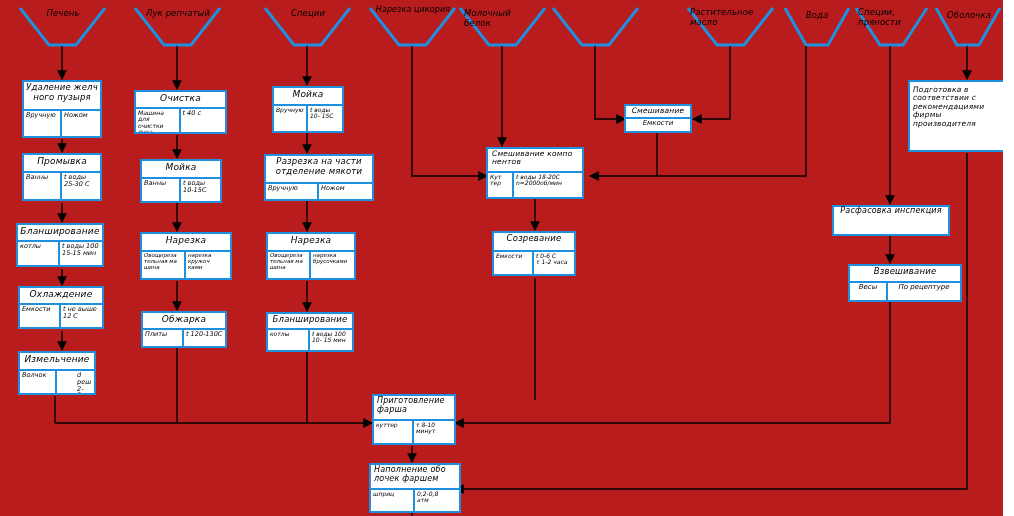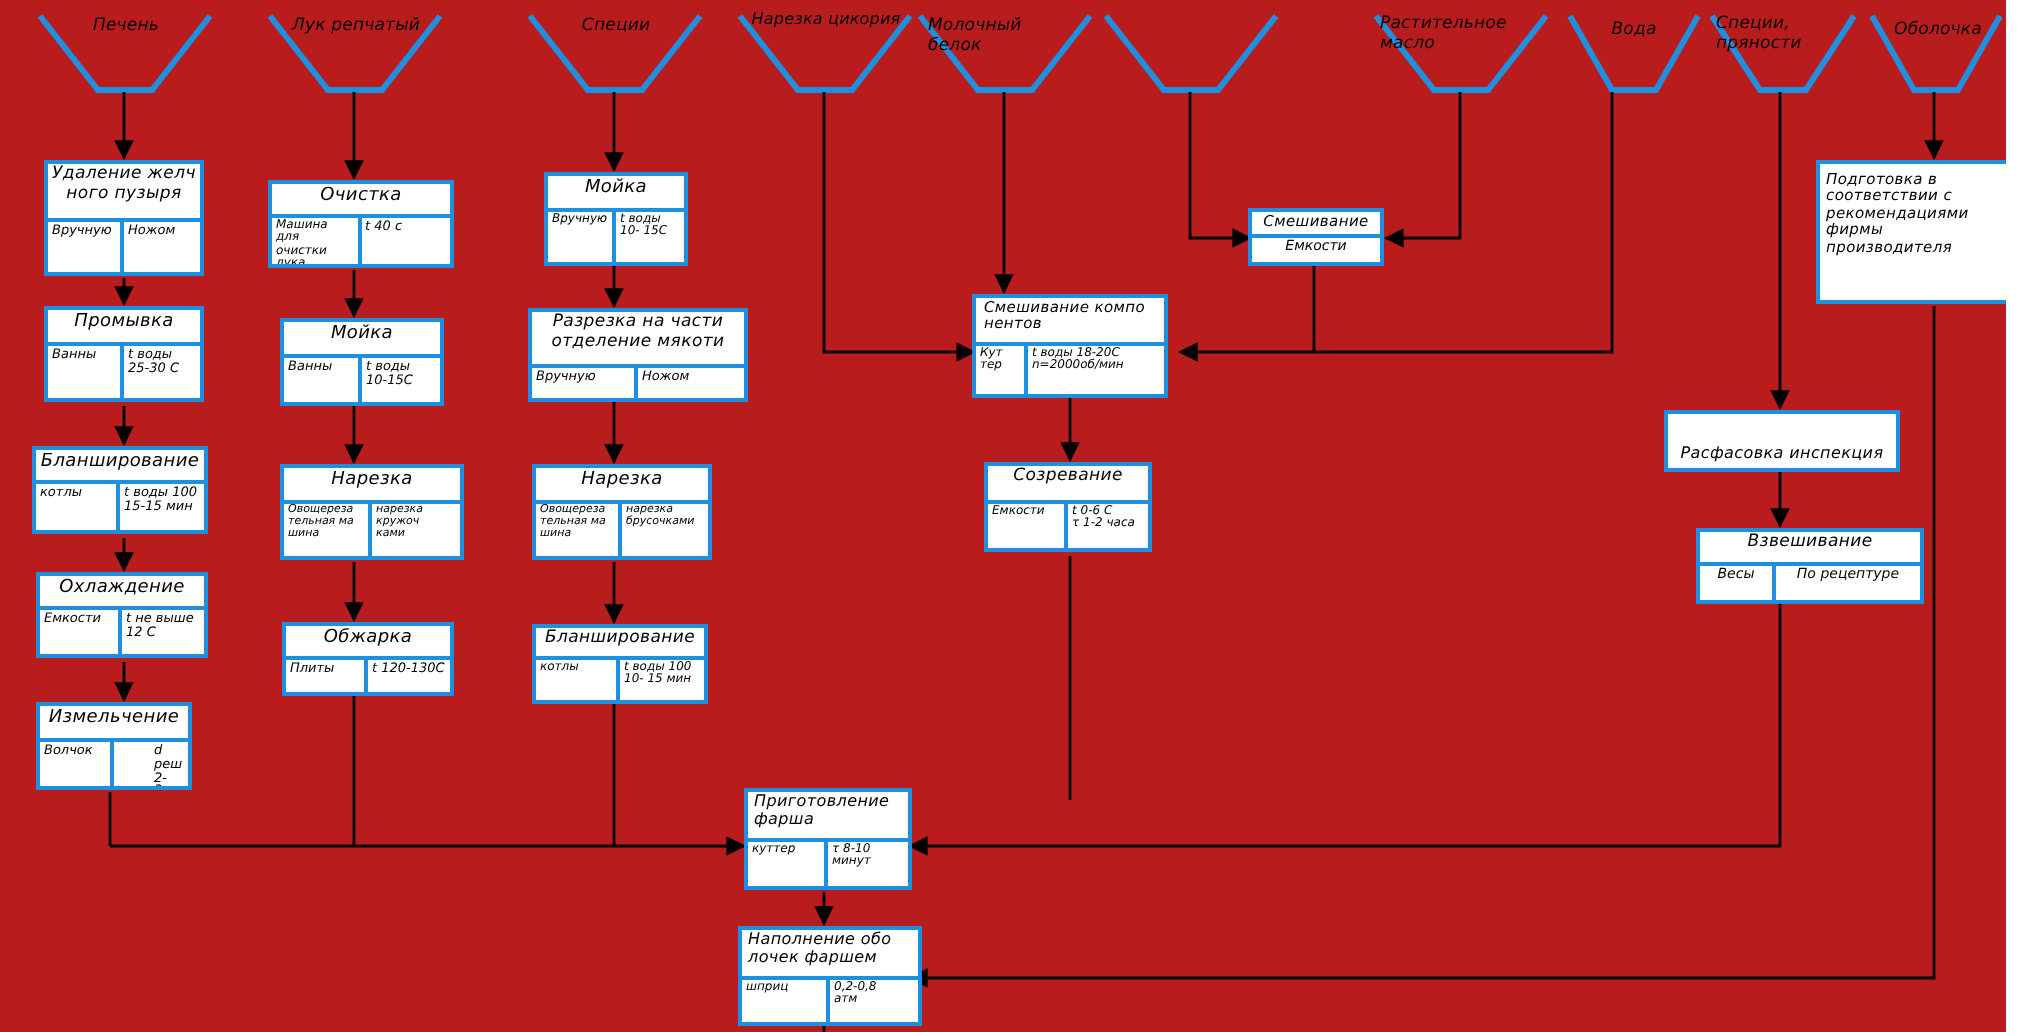--- a/index.html
+++ b/index.html
@@ -333,21 +333,21 @@
   </div>
 
   <div class="pbox" style="left:908px; top:80px; width:104px; height:72px;">
     <div class="ptitle wrap-left" style="font-size:7.5px; white-space:pre-line; text-align:left; padding:4px 3px;">Подготовка в
 соответствии с
 рекомендациями
 фирмы производителя</div>
   </div>
 
   <div class="pbox" style="left:832px; top:205px; width:118px; height:31px;">
-    <div class="ptitle" style="font-size:8px; padding-top:16px;">Расфасовка инспекция</div>
+    <div class="ptitle" style="font-size:8px; padding-top:0;">Расфасовка инспекция</div>
   </div>
 
   <div class="pbox split" style="left:848px; top:264px; width:114px; height:38px;">
     <div class="ptitle" style="font-size:8.5px; height:17px;">Взвешивание</div>
     <div class="prow" style="height:17px;">
       <div class="pcell left" style="font-size:7px; flex:0 0 38px; text-align:center;">Весы</div>
       <div class="pcell" style="font-size:7px; text-align:center;">По рецептуре</div>
     </div>
   </div>
 

